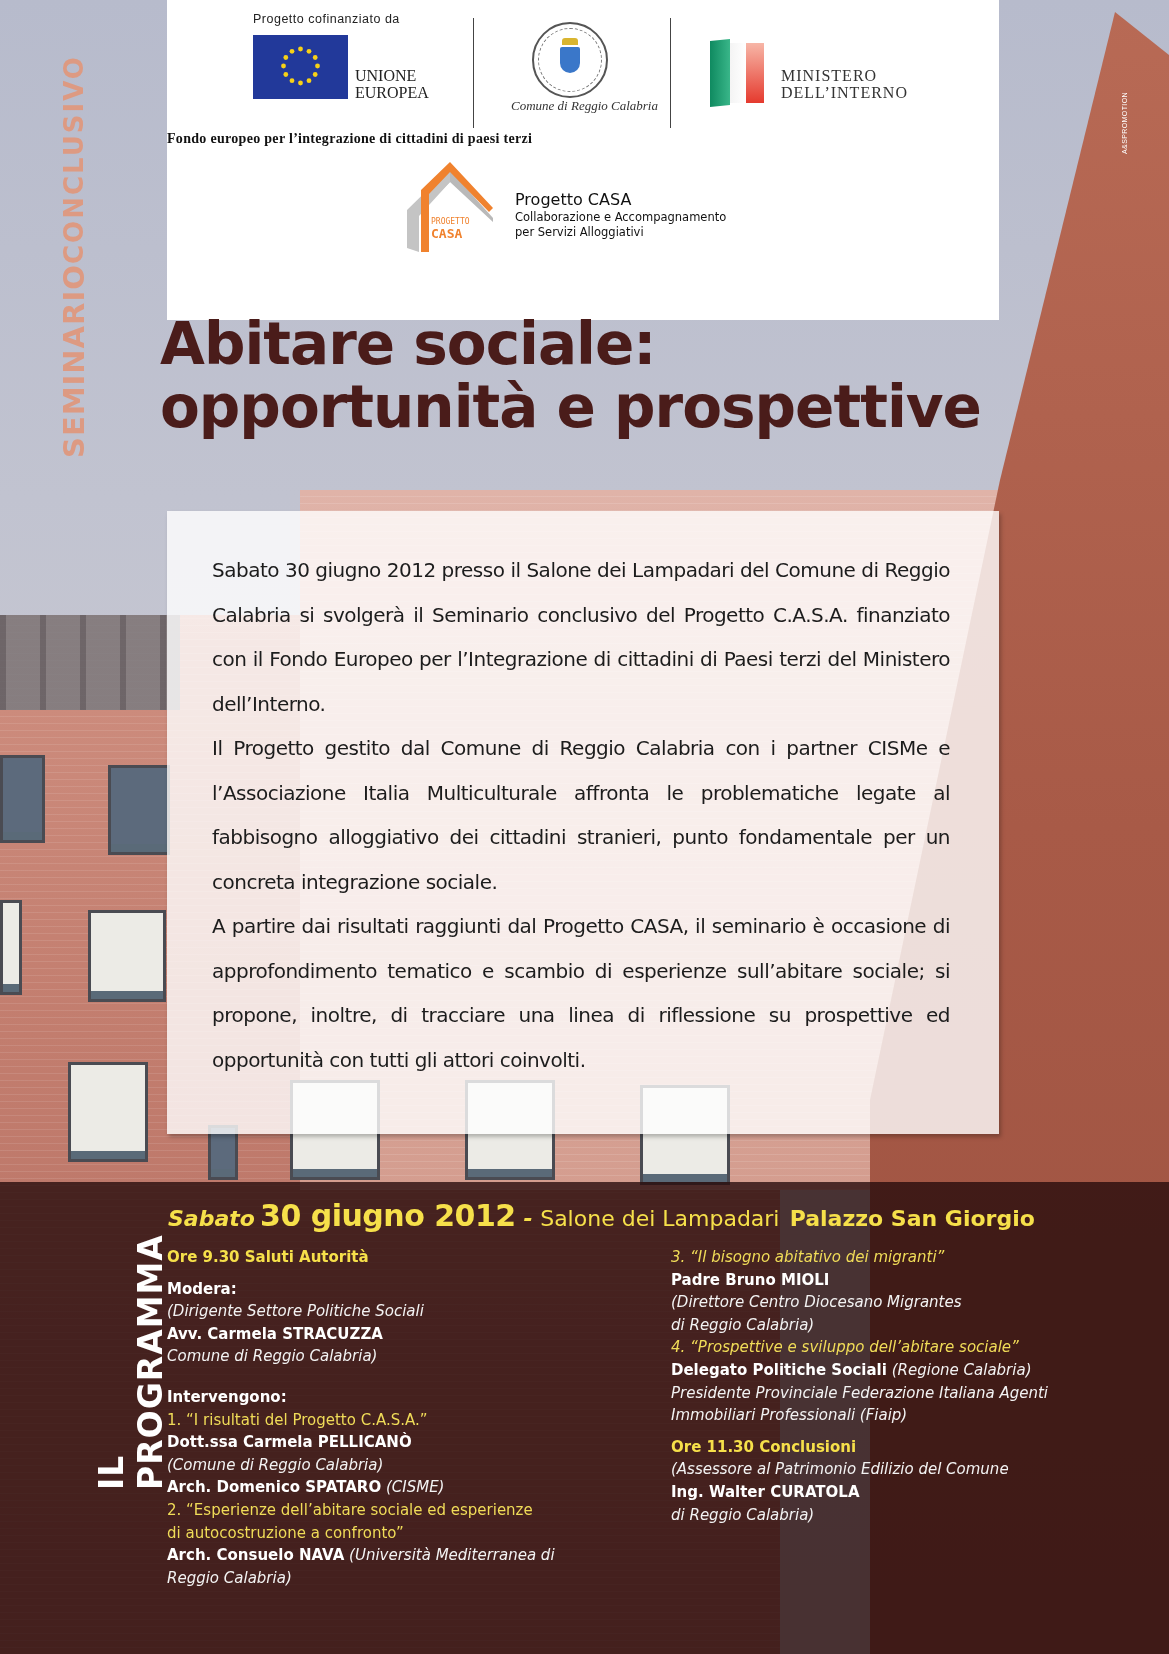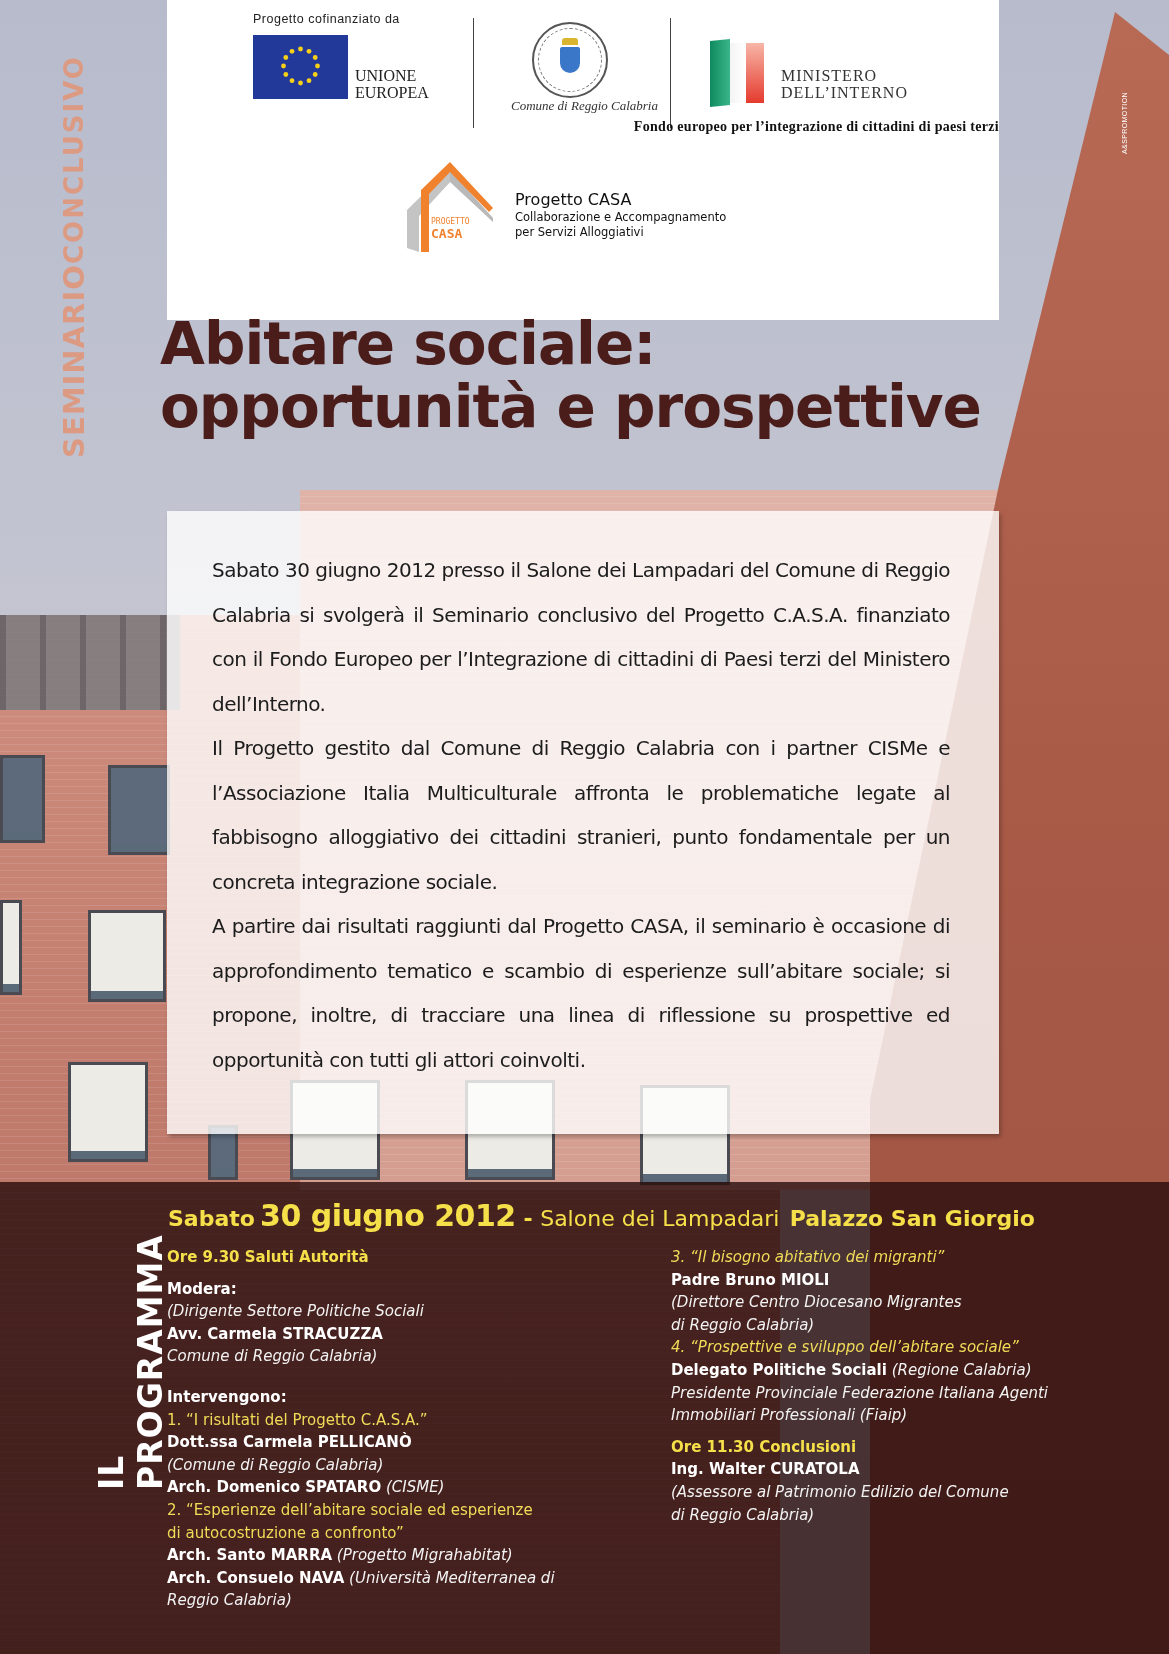--- a/index.html
+++ b/index.html
@@ -89,21 +89,21 @@
     }
     .it-flag .g { position:absolute; left:0; top:0; width:20px; height:66px; background: linear-gradient(90deg,#0f8a60,#39b689); transform: skewY(-6deg); }
     .it-flag .w { position:absolute; left:20px; top:3px; width:16px; height:60px; background: linear-gradient(90deg,#f4f4f4,#fff); }
     .it-flag .r { position:absolute; left:36px; top:3px; width:18px; height:60px; background: linear-gradient(180deg,#f7b6a7,#e53a2e); }
     .min-label {
       position: absolute; left: 614px; top: 67px;
       font-family: "Liberation Serif", serif; font-size: 16px; line-height: 17px; color: #333;
       letter-spacing: 1px;
     }
     .fondo-label {
-      position: absolute; left: 0; width: 100%; top: 119px; text-align: right;
+      position: absolute; left: 0; width: 100%; top: 131px; text-align: left;
       font-family: "Liberation Serif", serif; font-weight: bold; font-size: 14px; color: #111;
       letter-spacing: .3px;
     }
     .casa-logo { position: absolute; left: 238px; top: 160px; width: 90px; height: 92px; }
     .casa-title {
       position: absolute; left: 348px; top: 190px;
       font-family: "DejaVu Sans", sans-serif; font-size: 16px; color: #111;
     }
     .casa-sub {
       position: absolute; left: 348px; top: 210px;
@@ -157,21 +157,21 @@
       position: absolute; left: 92px; top: 1220px; height: 270px;
       writing-mode: vertical-rl; transform: rotate(180deg);
       font-family: "DejaVu Sans", sans-serif; font-weight: bold;
       font-size: 33px; color: #ffffff; letter-spacing: 1px;
       display: flex; align-items: center; justify-content: center;
     }
     .prog-head {
       position: absolute; left: 168px; top: 1198px; white-space: nowrap;
       font-family: "DejaVu Sans", sans-serif; color: #f6e04a;
     }
-    .prog-head .a { font-size: 22px; font-weight: bold; }
+    .prog-head .a { font-size: 22px; font-weight: bold; font-style: italic; }
     .prog-head .b { font-size: 30px; font-weight: bold; letter-spacing: -0.5px; }
     .prog-head .c { font-size: 22px; }
     .prog-head .d { font-size: 22px; font-weight: bold; }
 
     .col {
       position: absolute; font-family: "DejaVu Sans", sans-serif;
       font-size: 15px; line-height: 22.6px; color: #ffffff;
     }
     .col-left { left: 167px; top: 1246px; width: 440px; }
     .col-right { left: 671px; top: 1246px; width: 420px; }
@@ -304,32 +304,31 @@
   <span class="ln w-bold">Avv. Carmela STRACUZZA</span>
   <span class="ln w-it">Comune di Reggio Calabria)</span>
   <span class="gap" style="height:18px"></span>
   <span class="ln w-bold">Intervengono:</span>
   <span class="ln y-reg">1. “I risultati del Progetto C.A.S.A.”</span>
   <span class="ln w-bold">Dott.ssa Carmela PELLICANÒ</span>
   <span class="ln w-it">(Comune di Reggio Calabria)</span>
   <span class="ln"><span class="w-bold">Arch. Domenico SPATARO</span> <span class="w-it">(CISME)</span></span>
   <span class="ln y-reg">2. “Esperienze dell’abitare sociale ed esperienze</span>
   <span class="ln y-reg">di autocostruzione a confronto”</span>
-  <span class="ln"><span class="w-bold">Arch. Santo MARRA</span> <span class="w-it">(Progetto Migrahabitat)</span></span>
   <span class="ln"><span class="w-bold">Arch. Consuelo NAVA</span> <span class="w-it">(Università Mediterranea di</span></span>
   <span class="ln w-it">Reggio Calabria)</span>
 </div>
 
 <div class="col col-right">
   <span class="ln y-it">3. “Il bisogno abitativo dei migranti”</span>
   <span class="ln w-bold">Padre Bruno MIOLI</span>
   <span class="ln w-it">(Direttore Centro Diocesano Migrantes</span>
   <span class="ln w-it">di Reggio Calabria)</span>
   <span class="ln y-it">4. “Prospettive e sviluppo dell’abitare sociale”</span>
   <span class="ln"><span class="w-bold">Delegato Politiche Sociali</span> <span class="w-it">(Regione Calabria)</span></span>
   <span class="ln w-it">Presidente Provinciale Federazione Italiana Agenti</span>
   <span class="ln w-it">Immobiliari Professionali (Fiaip)</span>
   <span class="gap"></span>
   <span class="ln y-bold">Ore 11.30 Conclusioni</span>
+  <span class="ln w-it">(Assessore al Patrimonio Edilizio del Comune</span>
   <span class="ln w-bold">Ing. Walter CURATOLA</span>
-  <span class="ln w-it">(Assessore al Patrimonio Edilizio del Comune</span>
   <span class="ln w-it">di Reggio Calabria)</span>
 </div>
 
 </body></html>

